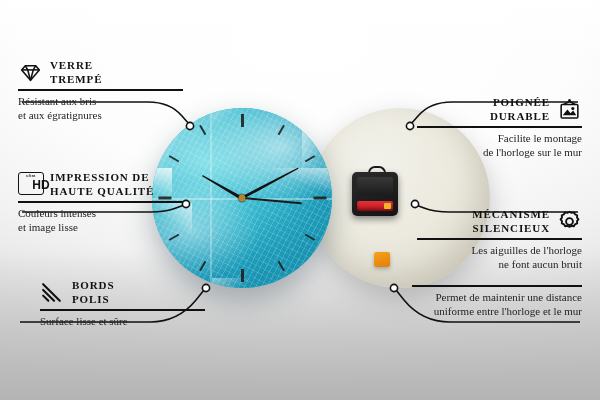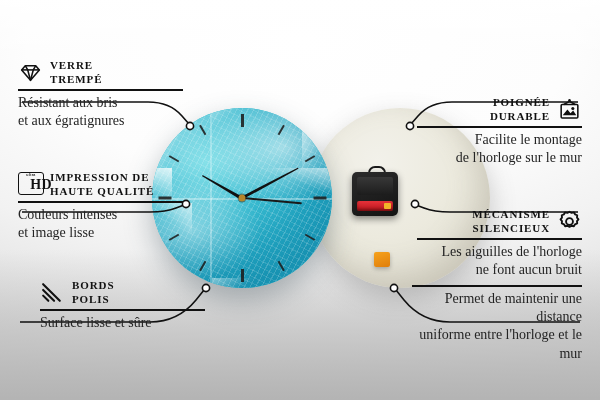--- a/index.html
+++ b/index.html
@@ -69,28 +69,28 @@
     background:linear-gradient(160deg,#f6a21c,#e07e0a);box-shadow:0 2px 4px rgba(0,0,0,.25);}
 
   
   .callout{position:absolute;width:165px;}
   .callout.left{text-align:left;}
   .callout.right{text-align:right;}
   .chead{display:flex;align-items:center;gap:7px;}
   .callout.right .chead{flex-direction:row-reverse;margin-top:37px;}
   .ctitle{font-size:11px;font-weight:bold;letter-spacing:.9px;line-height:1.28;color:#111;text-transform:uppercase;}
   .crule{height:1.5px;background:#111;margin:3px 0 3px;}
-  .cdesc{font-size:14px;line-height:1.32;color:#242424;}
+  .cdesc{font-size:11px;line-height:1.32;color:#242424;}
   .icon{flex:0 0 auto;width:25px;height:25px;display:block;}
   .icon svg{display:block;width:25px;height:25px;}
 
   .hdbox{width:24px;height:21px;border:1.6px solid #111;border-radius:3px;display:flex;flex-direction:column;
     align-items:center;justify-content:center;line-height:1;}
   .hdbox .u{font-family:"Liberation Sans",sans-serif;font-size:3.6px;font-weight:bold;letter-spacing:.3px;color:#111;}
-  .hdbox .h{font-family:Liberation Serif, serif;font-size:14px;font-weight:bold;letter-spacing:.2px;color:#111;margin-top:.5px;margin-left:20px;}
+  .hdbox .h{font-family:Liberation Sans, sans-serif;font-size:12px;font-weight:bold;letter-spacing:.2px;color:#111;margin-top:.5px;margin-left:20px;}
 
   .leaders{position:absolute;inset:0;pointer-events:none;}
 </style>
 </head>
 <body>
 
 <div class="stage">
   <div class="bg-top"></div>
   <div class="bg-vign"></div>
 

